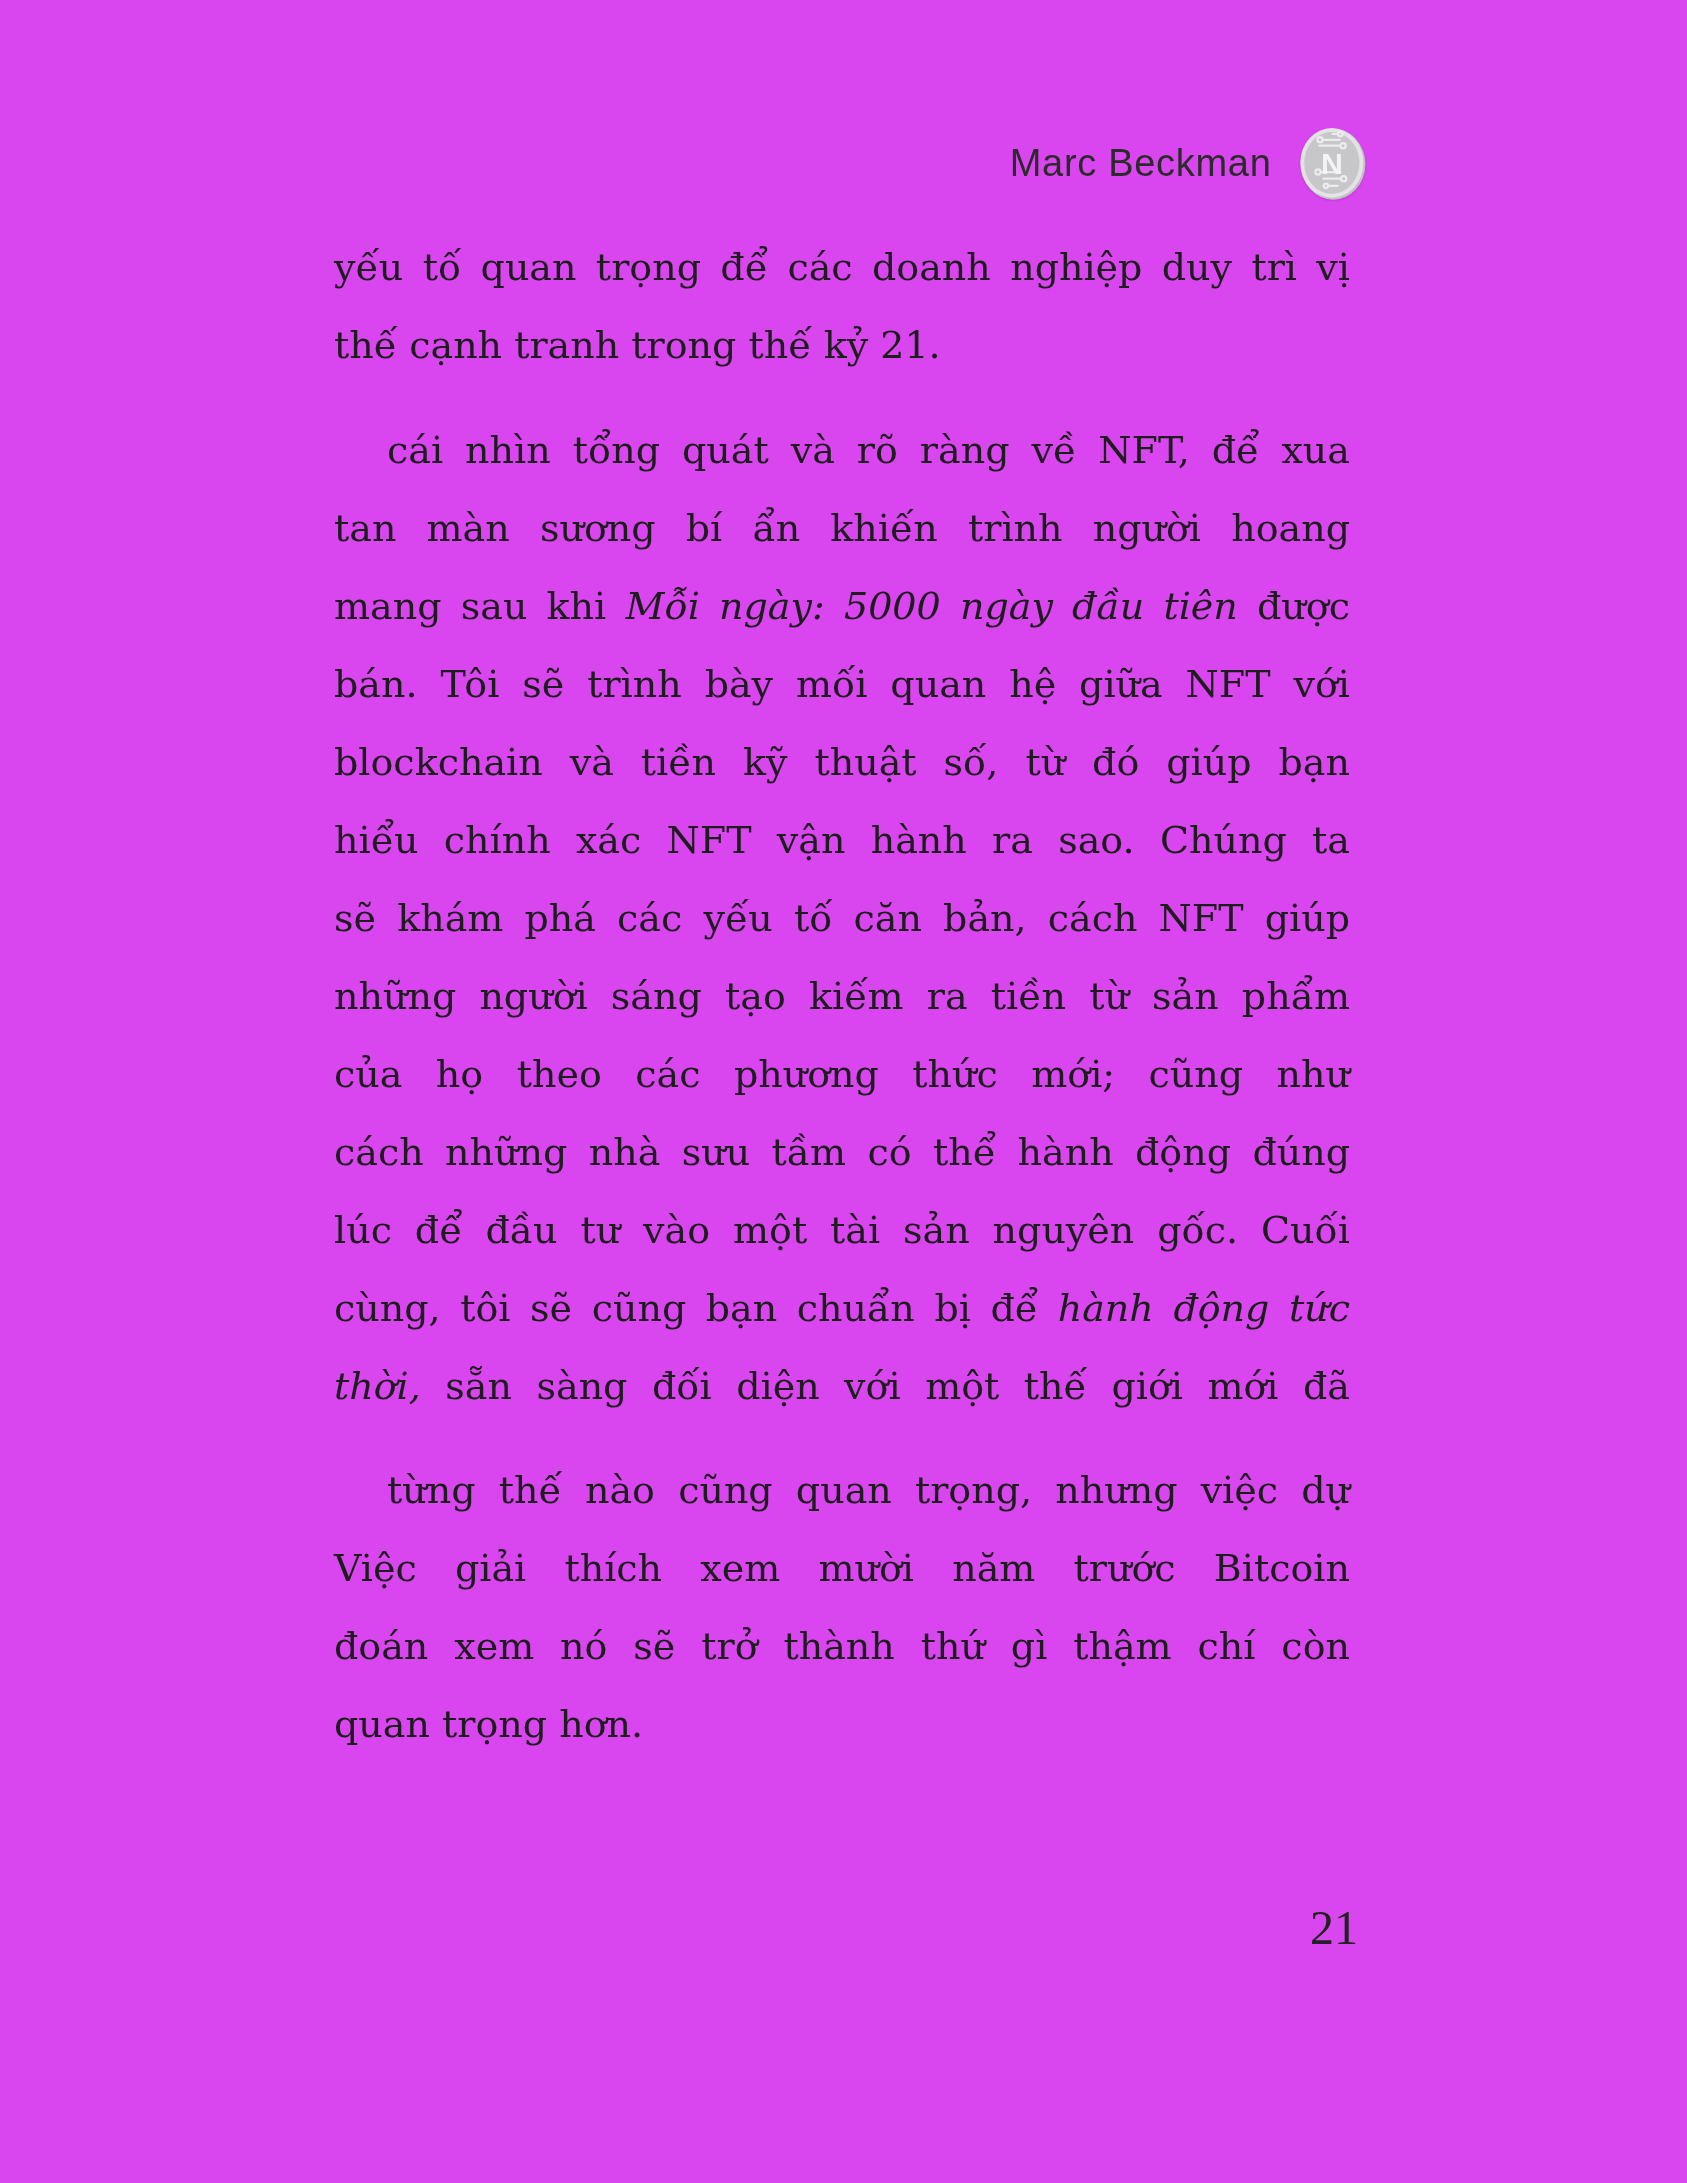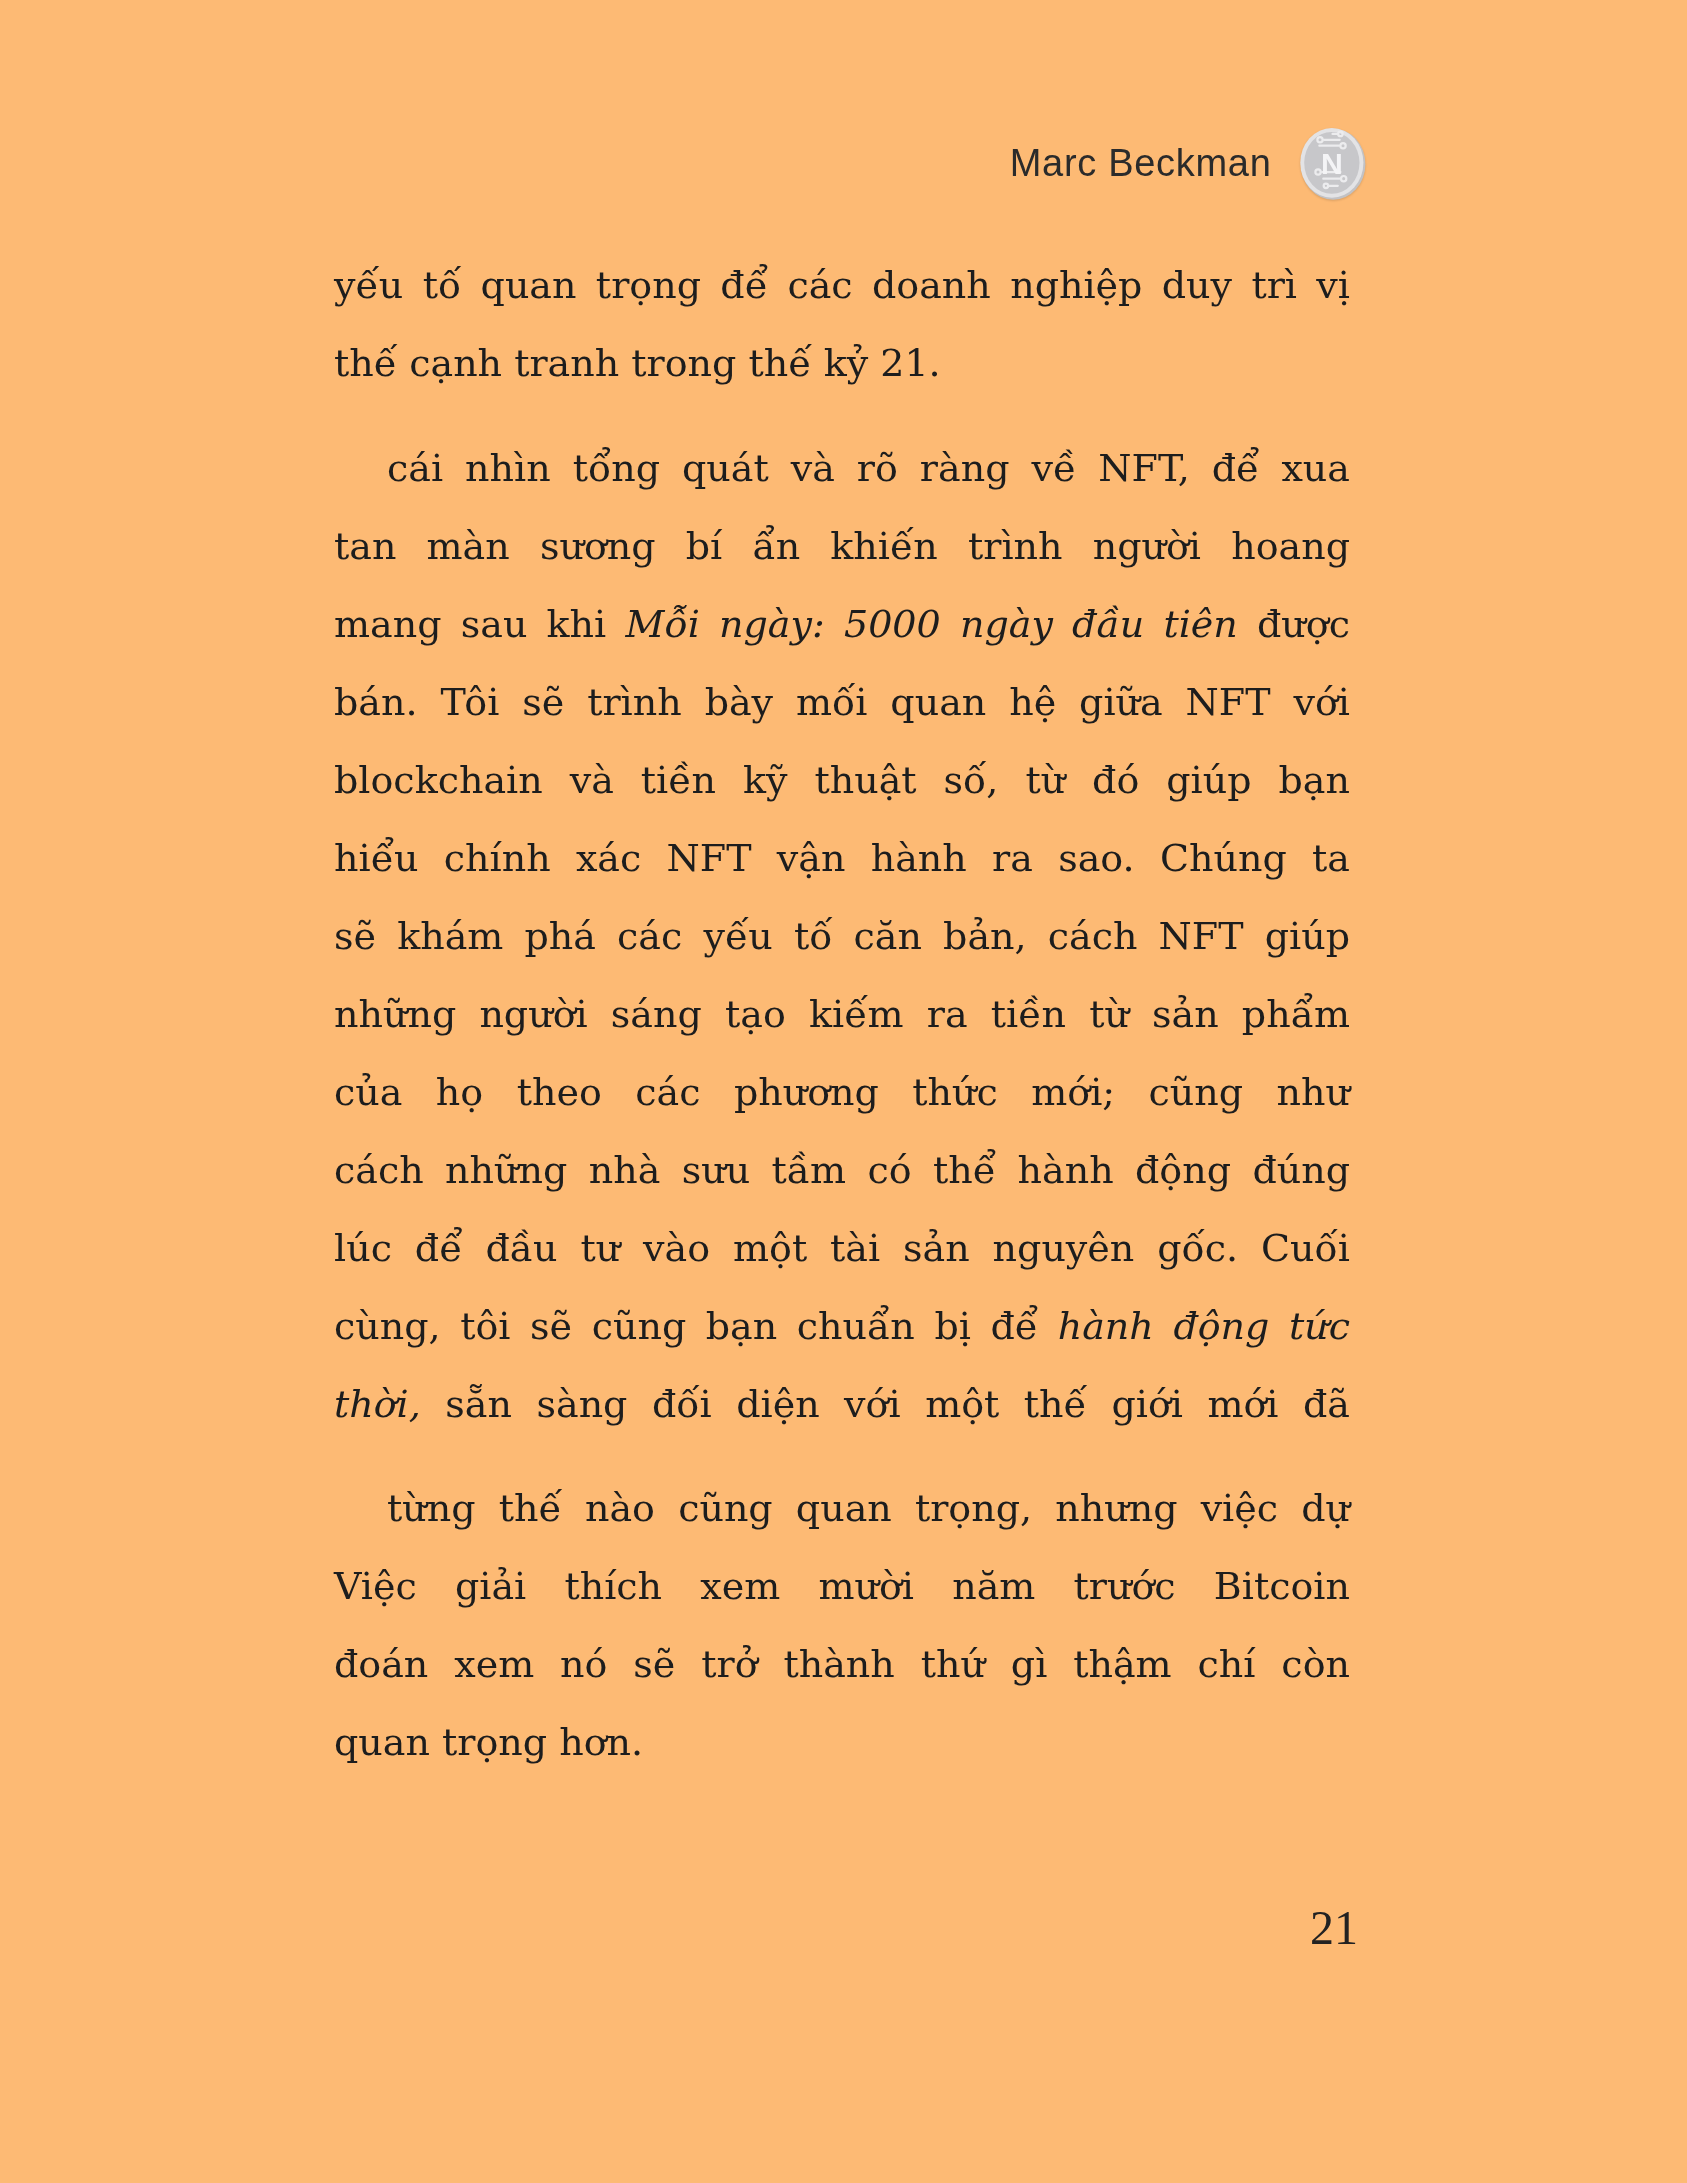--- a/index.html
+++ b/index.html
@@ -4,21 +4,21 @@
 <style>
   html, body {
     margin: 0;
     padding: 0;
     background: #ffffff;
   }
   .page {
     position: relative;
     width: 1687px;
     height: 2183px;
-    background: #fdba74;
+    background: #d946ef;
     overflow: hidden;
     font-family: "DejaVu Serif", "Liberation Serif", serif;
   }
 
   
   .header {
     position: absolute;
     top: 126px;
     right: 320px;
     height: 74px;
@@ -36,21 +36,21 @@
   }
   .coin {
     display: block;
     filter: drop-shadow(0.7px 1.3px 1.3px rgba(0,0,0,0.15));
   }
 
   
   .content {
     position: absolute;
     left: 334px;
-    top: 246px;
+    top: 228px;
     width: 1016px;
     font-size: 38px;
     line-height: 78px;
     color: #1d1d1d;
   }
   .para { margin: 0 0 26.5px 0; }
   .para:last-child { margin-bottom: 0; }
   .line {
     text-align: justify;
     text-align-last: justify;

